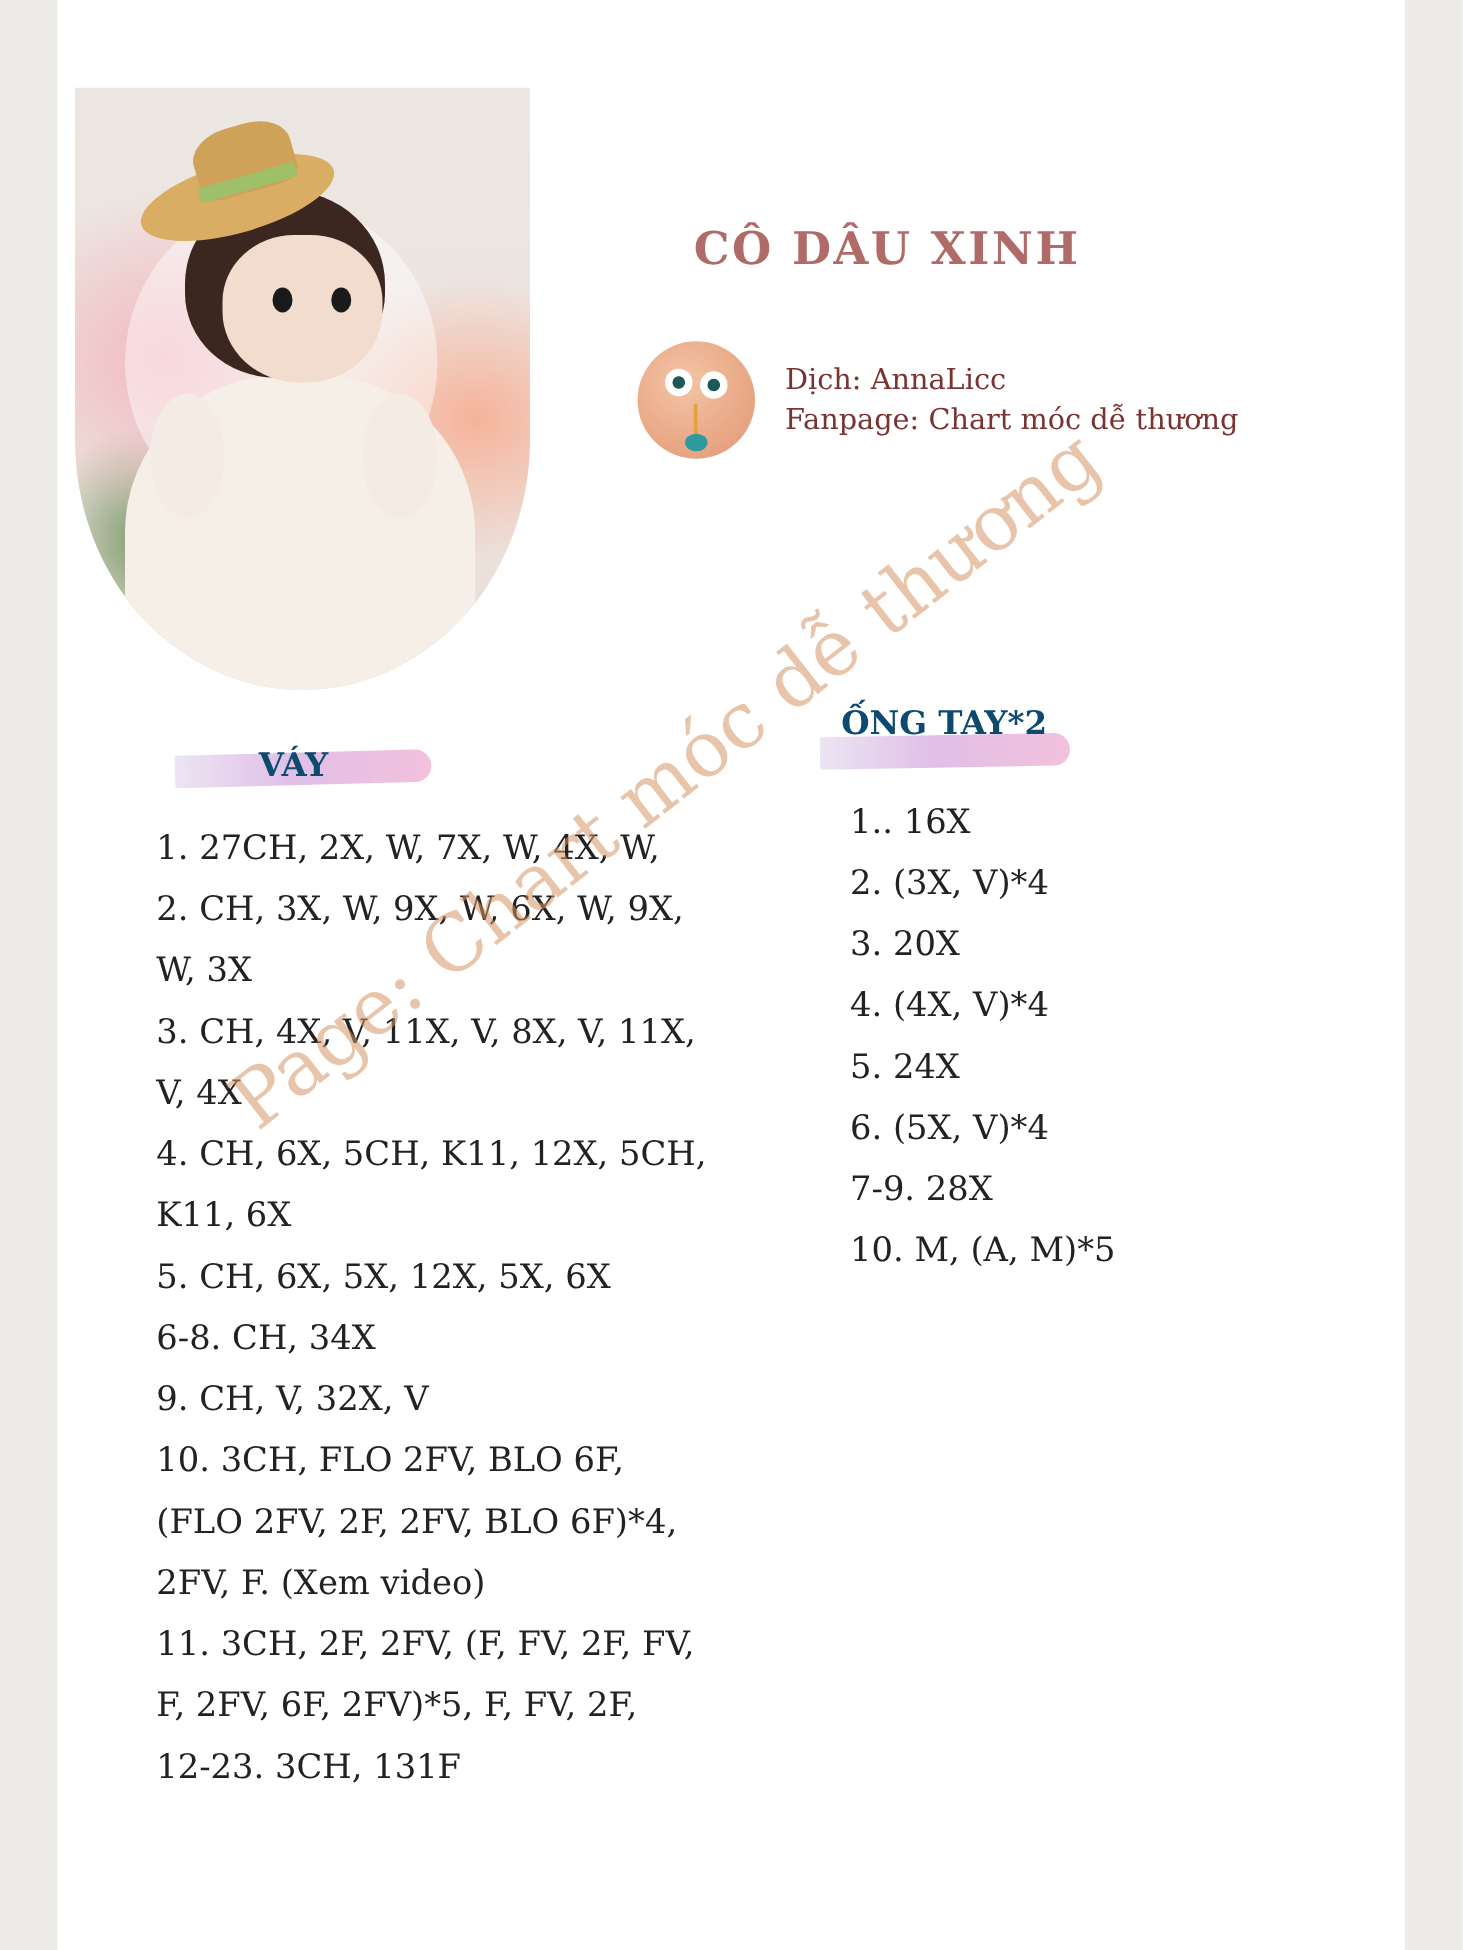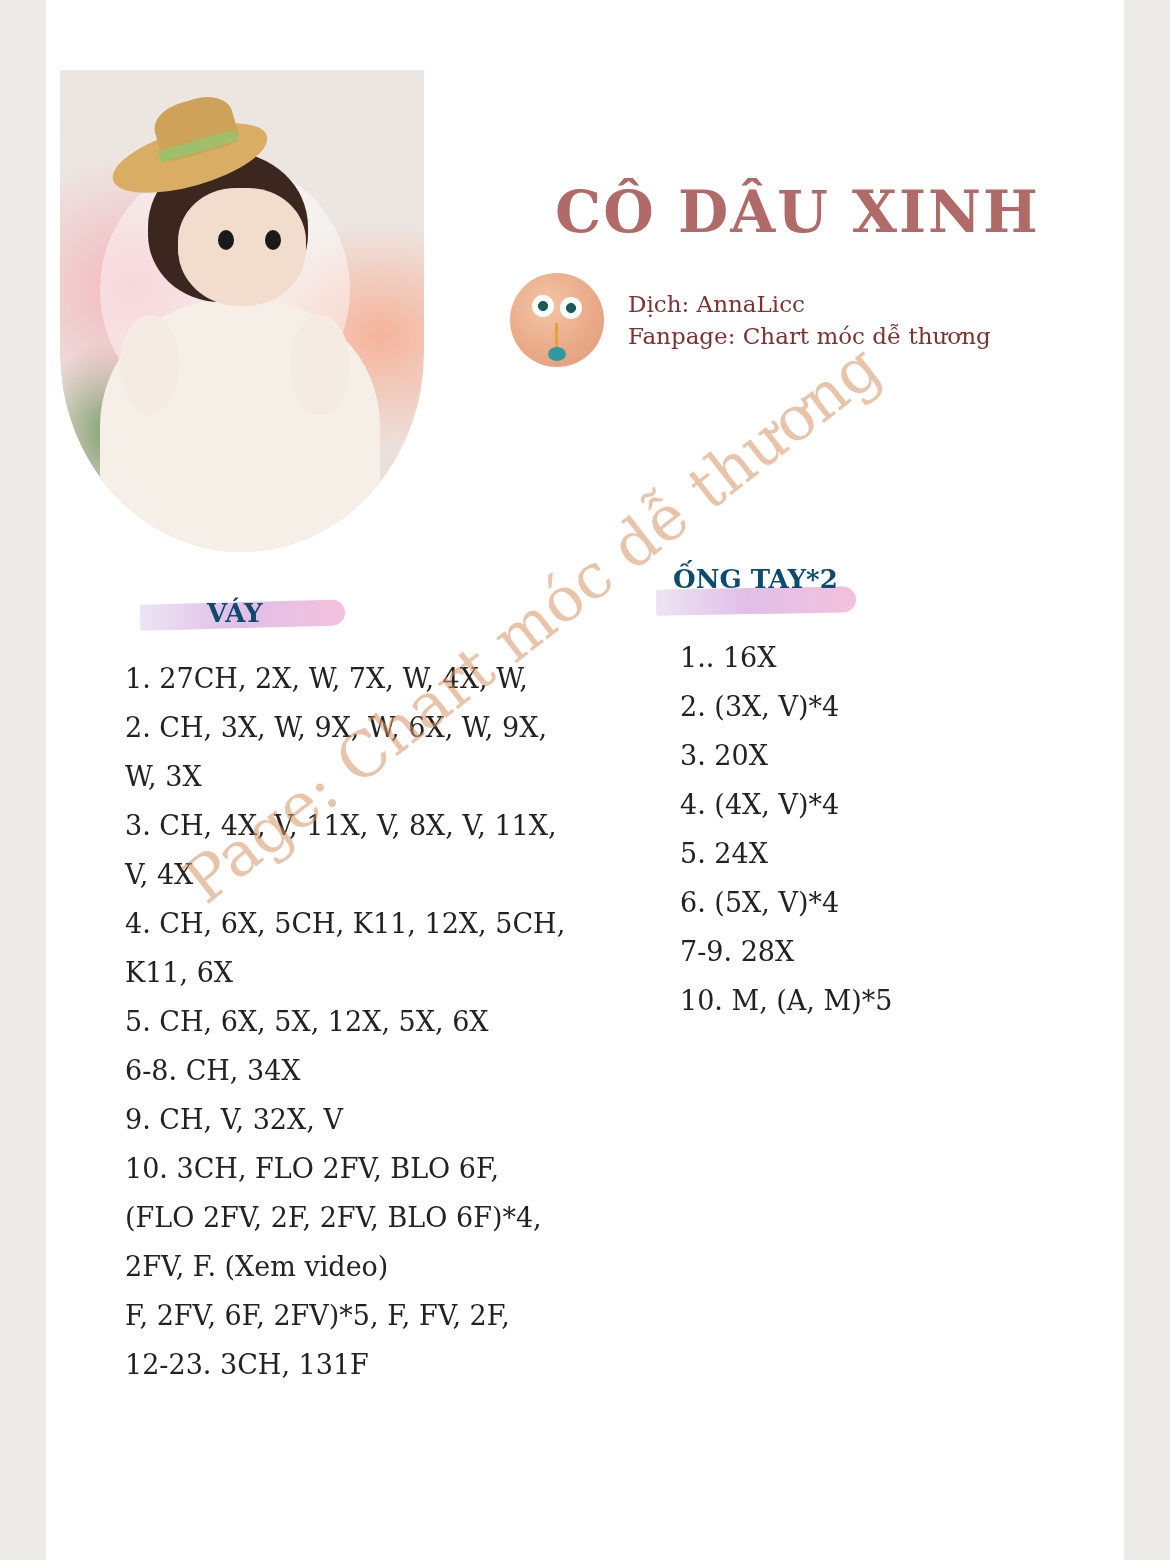--- a/index.html
+++ b/index.html
@@ -35,21 +35,21 @@
     border-radius: 45% 45% 48% 48%; background: #f2dccd; }
   .eye { position: absolute; top: 160px; width: 16px; height: 20px; border-radius: 50%; background: #1a1a1a; }
   .eye.l { left: 158px; } .eye.r { left: 205px; }
   .hat-brim { position: absolute; left: 50px; top: 60px; width: 160px; height: 56px;
     border-radius: 50%; background: #d9ad63; transform: rotate(-16deg); }
   .hat-top { position: absolute; left: 95px; top: 30px; width: 80px; height: 54px;
     border-radius: 40% 40% 20% 20%; background: #cfa259; transform: rotate(-16deg); }
   .hat-band { position: absolute; left: 98px; top: 70px; width: 80px; height: 12px;
     background: #9fbf6b; transform: rotate(-16deg); }
   .title {
-    position: absolute; left: 555px; top: 178px; font-size: 58px; font-weight: bold;
+    position: absolute; left: 555px; top: 178px; font-size: 36px; font-weight: bold;
     color: #b06b68; letter-spacing: 2px; white-space: nowrap;
   }
   .avatar {
     position: absolute; left: 510px; top: 273px; width: 94px; height: 94px; border-radius: 50%;
     background: radial-gradient(circle at 40% 35%, #f3c5a6 0%, #e9a886 60%, #dd9a7a 100%);
     overflow: hidden;
   }
   .flower { position: absolute; width: 22px; height: 22px; border-radius: 50%;
     background: radial-gradient(circle, #1c5a58 30%, #ffffff 34%); }
   .flower.a { left: 22px; top: 22px; } .flower.b { left: 50px; top: 24px; }
@@ -121,20 +121,21 @@
   <div class="row">3. CH, 4X, V, 11X, V, 8X, V, 11X,</div>
   <div class="row">V, 4X</div>
   <div class="row">4. CH, 6X, 5CH, K11, 12X, 5CH,</div>
   <div class="row">K11, 6X</div>
   <div class="row">5. CH, 6X, 5X, 12X, 5X, 6X</div>
   <div class="row">6-8. CH, 34X</div>
   <div class="row">9. CH, V, 32X, V</div>
   <div class="row">10. 3CH, FLO 2FV, BLO 6F,</div>
   <div class="row">(FLO 2FV, 2F, 2FV, BLO 6F)*4,</div>
   <div class="row">2FV, F. (Xem video)</div>
+  <div class="row">11. 3CH, 2F, 2FV, (F, FV, 2F, FV,</div>
   <div class="row">F, 2FV, 6F, 2FV)*5, F, FV, 2F,</div>
   <div class="row">12-23. 3CH, 131F</div>
 </div>
 
 <div class="list tay-list">
   <div class="row">1.. 16X</div>
   <div class="row">2. (3X, V)*4</div>
   <div class="row">3. 20X</div>
   <div class="row">4. (4X, V)*4</div>
   <div class="row">5. 24X</div>

